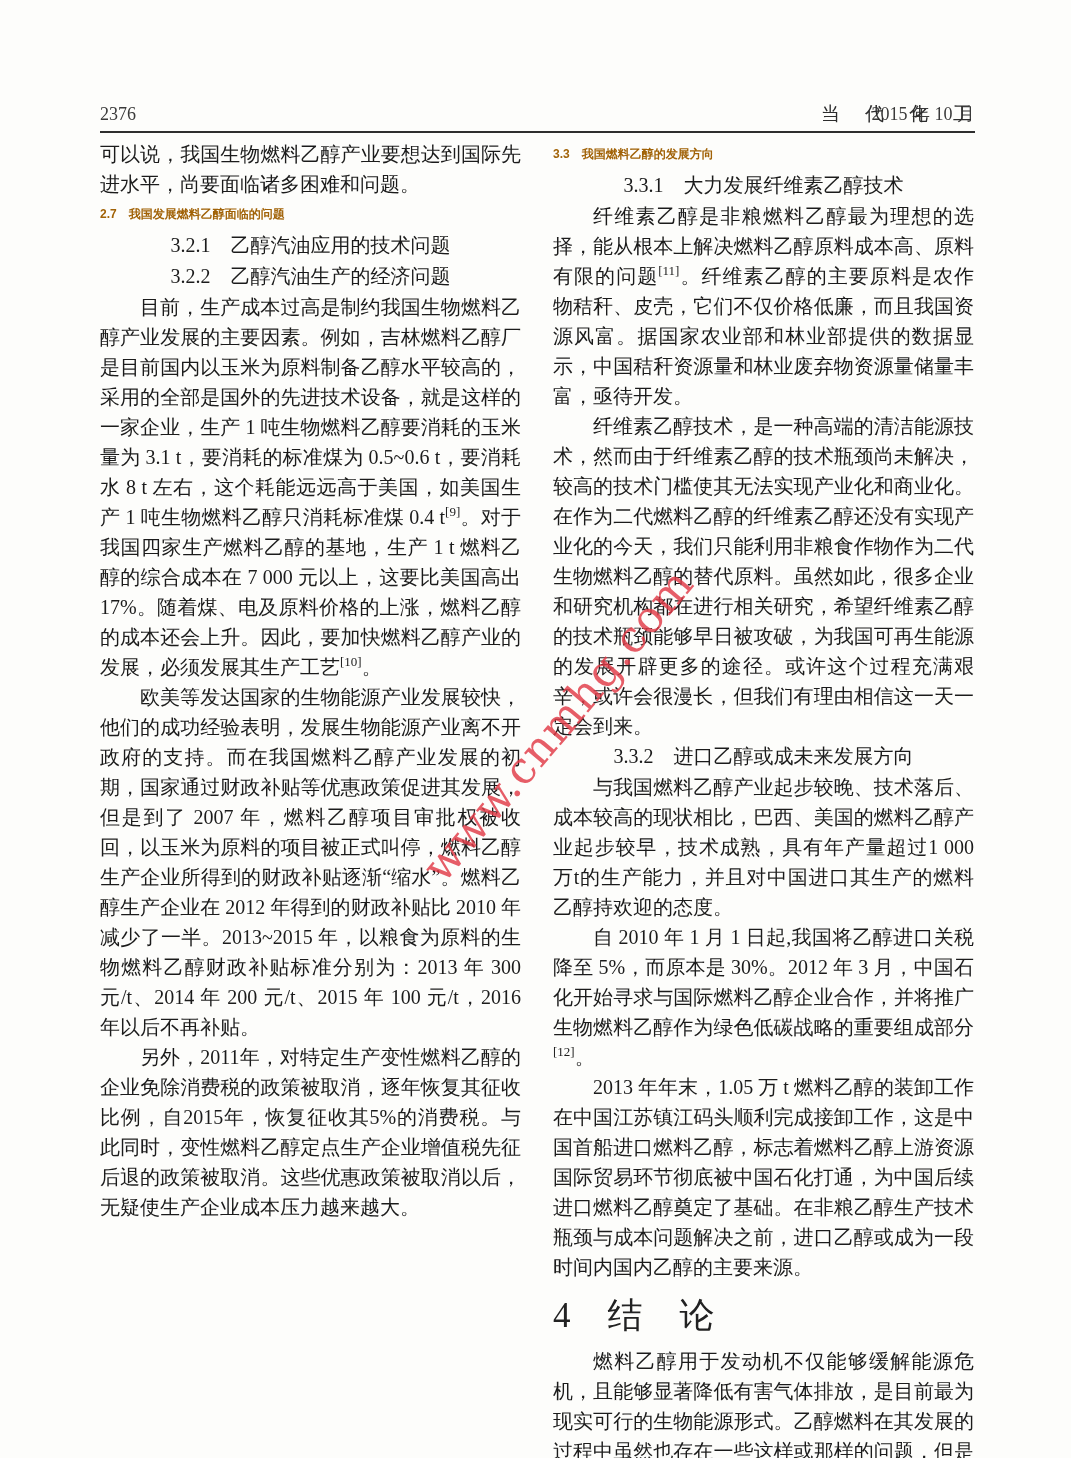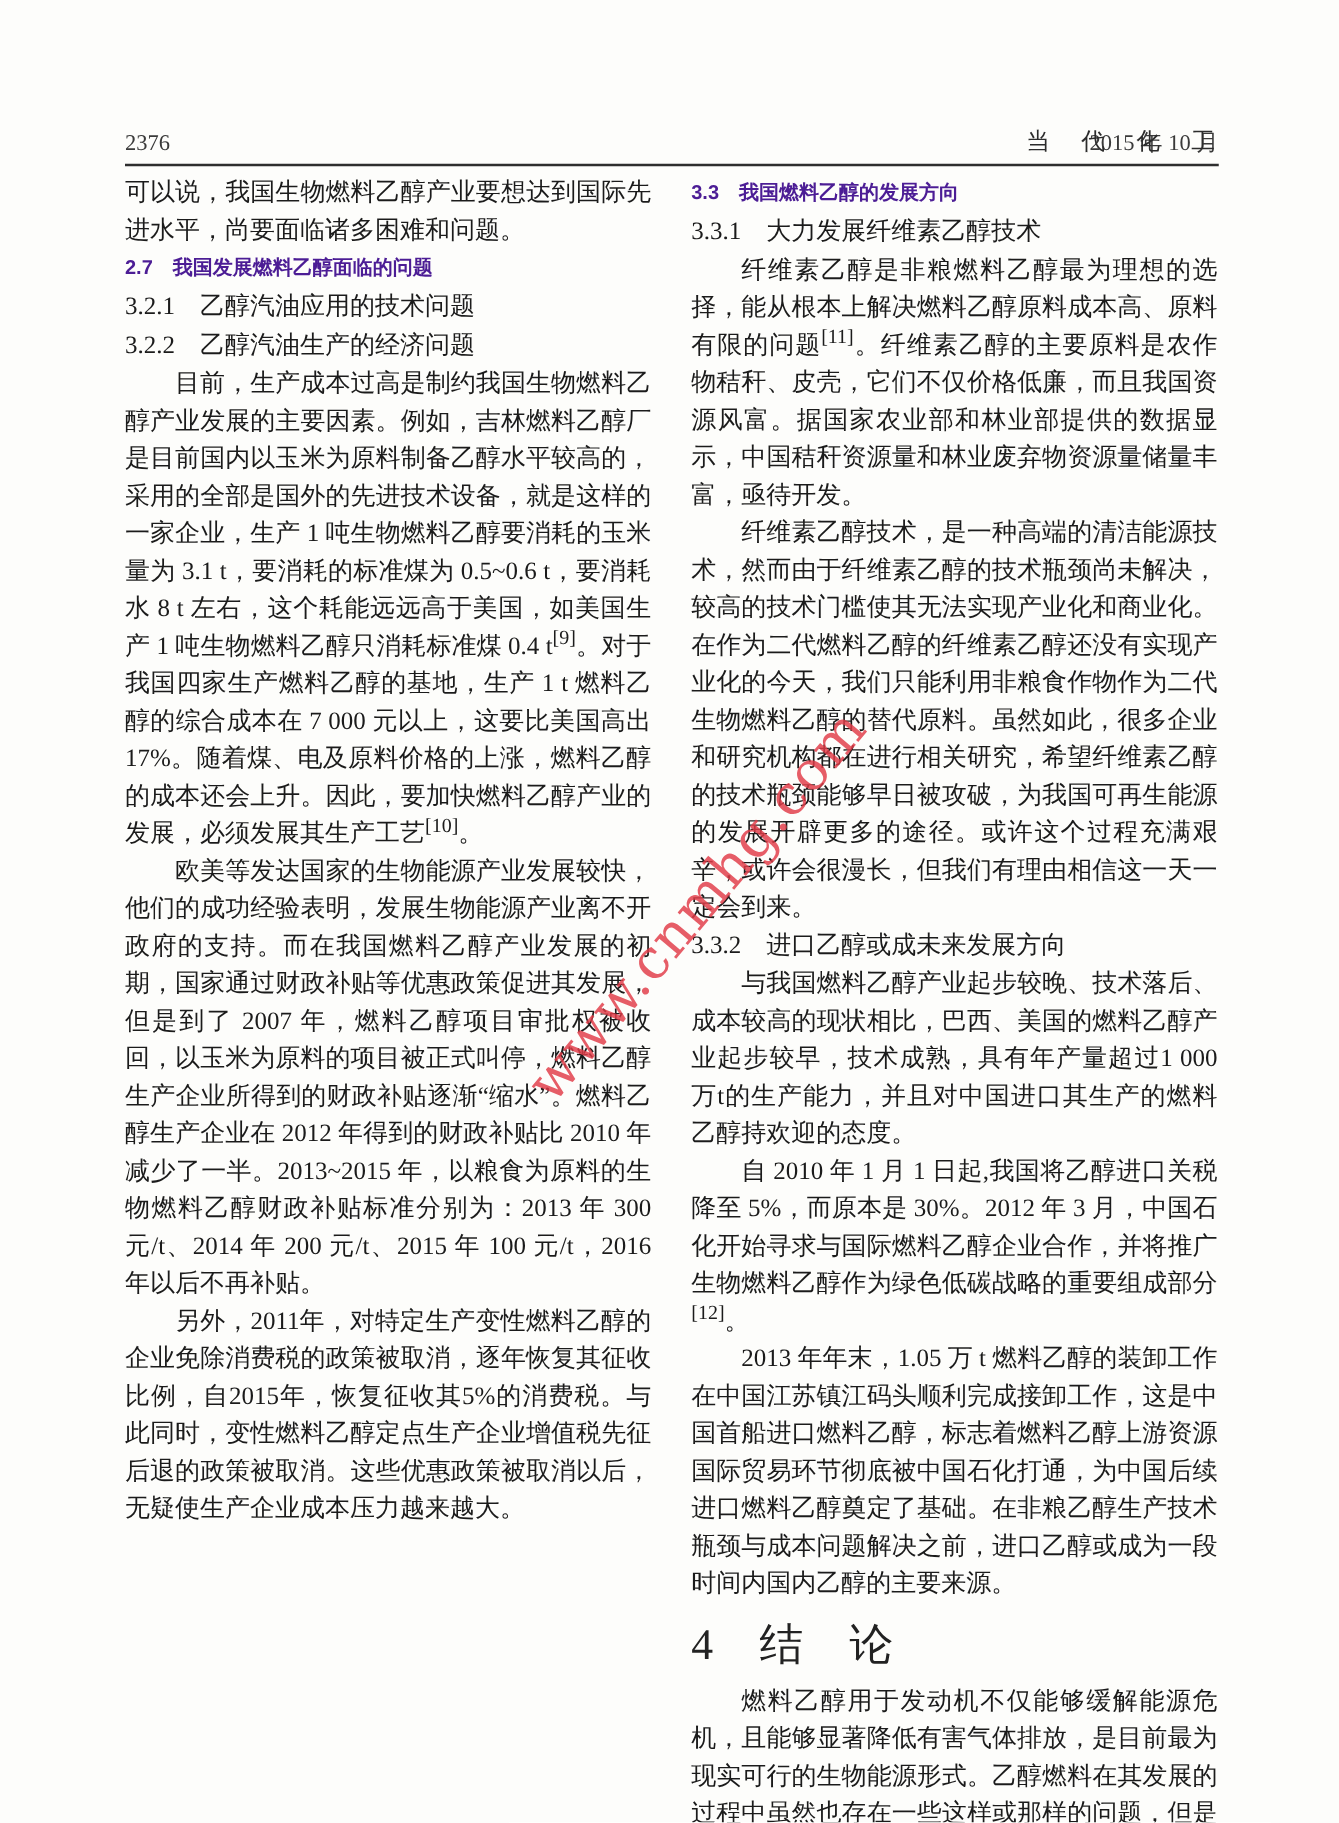--- a/index.html
+++ b/index.html
@@ -46,39 +46,39 @@
     text-align:justify;
     position:relative;
     z-index:1;
   }
   .blk{margin:0;}
   .blk.para{text-indent:2em;}
   .blk.cont{text-indent:0;}
   .blk.h2{
     font-family:"Liberation Sans","DejaVu Sans",sans-serif;
     font-weight:700;
-    font-size:16px;
+    font-size:12px;
     line-height:31px;
     text-align:left;
-    color:#4c1d95;
+    color:#a16207;
   }
   .blk.h3{
     font-size:20px;
     line-height:31px;
-    text-align:left;
+    text-align:center;
   }
   .blk.h1{
     font-size:35px;
     line-height:36px;
     margin:16px 0 12px 0;
     text-align:left;
     letter-spacing:1px;
     color:#222;
   }
-  sup{font-size:16px;line-height:0;vertical-align:super;}
+  sup{font-size:13px;line-height:0;vertical-align:super;}
   
   .watermark{
     position:absolute;
     left:352px;top:694px;
     width:412px;height:62px;
     line-height:62px;
     text-align:center;
     transform:rotate(-50deg);
     font-family:"DejaVu Serif","Liberation Serif",serif;
     font-size:44px;

